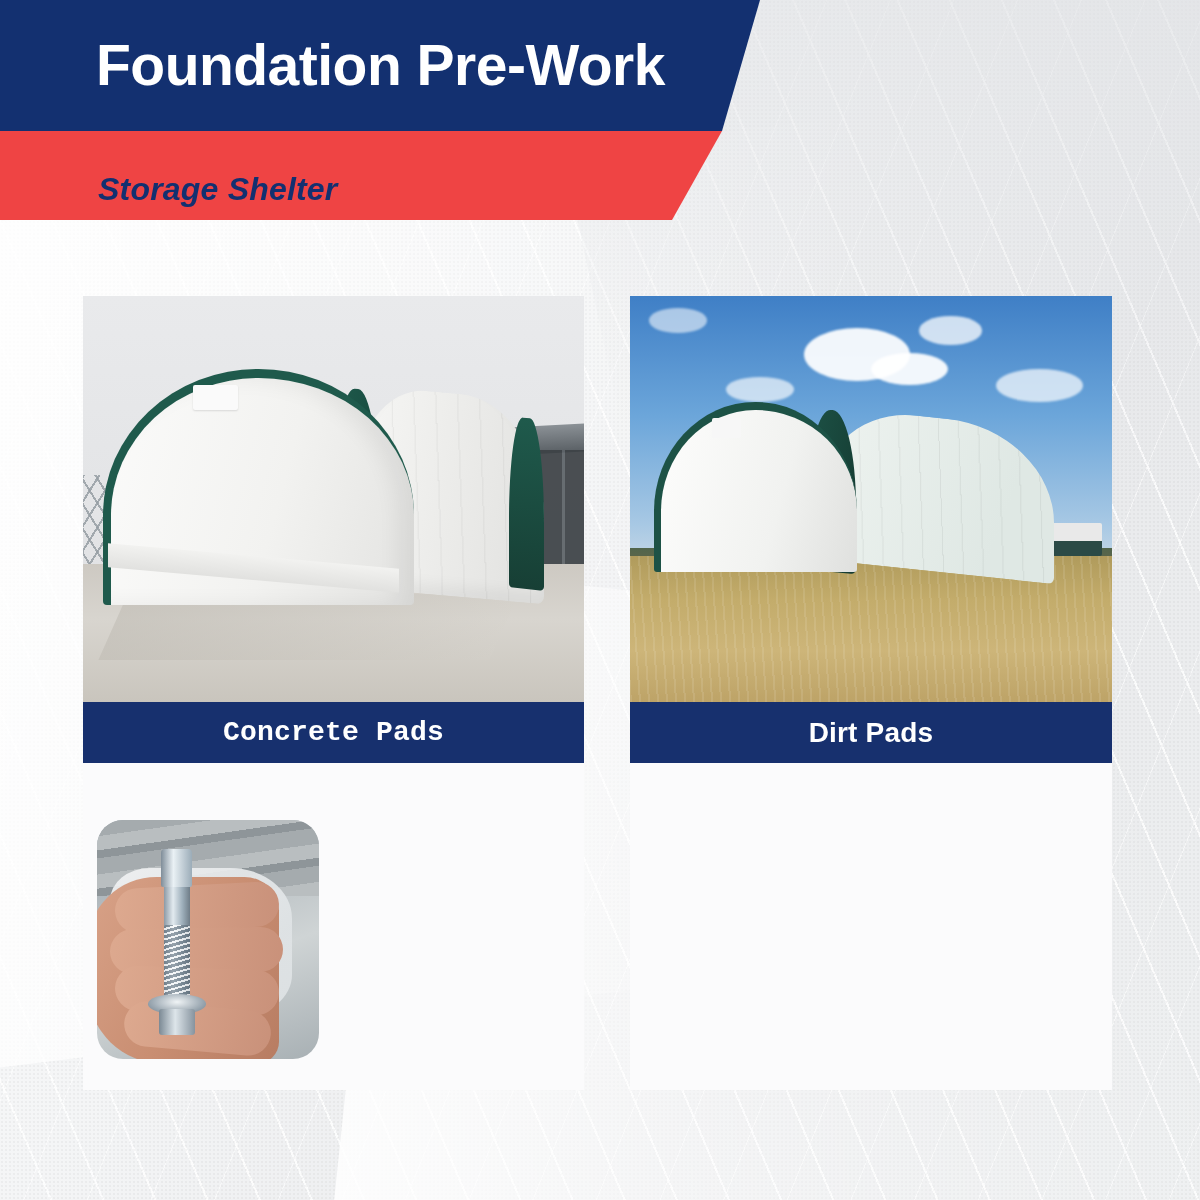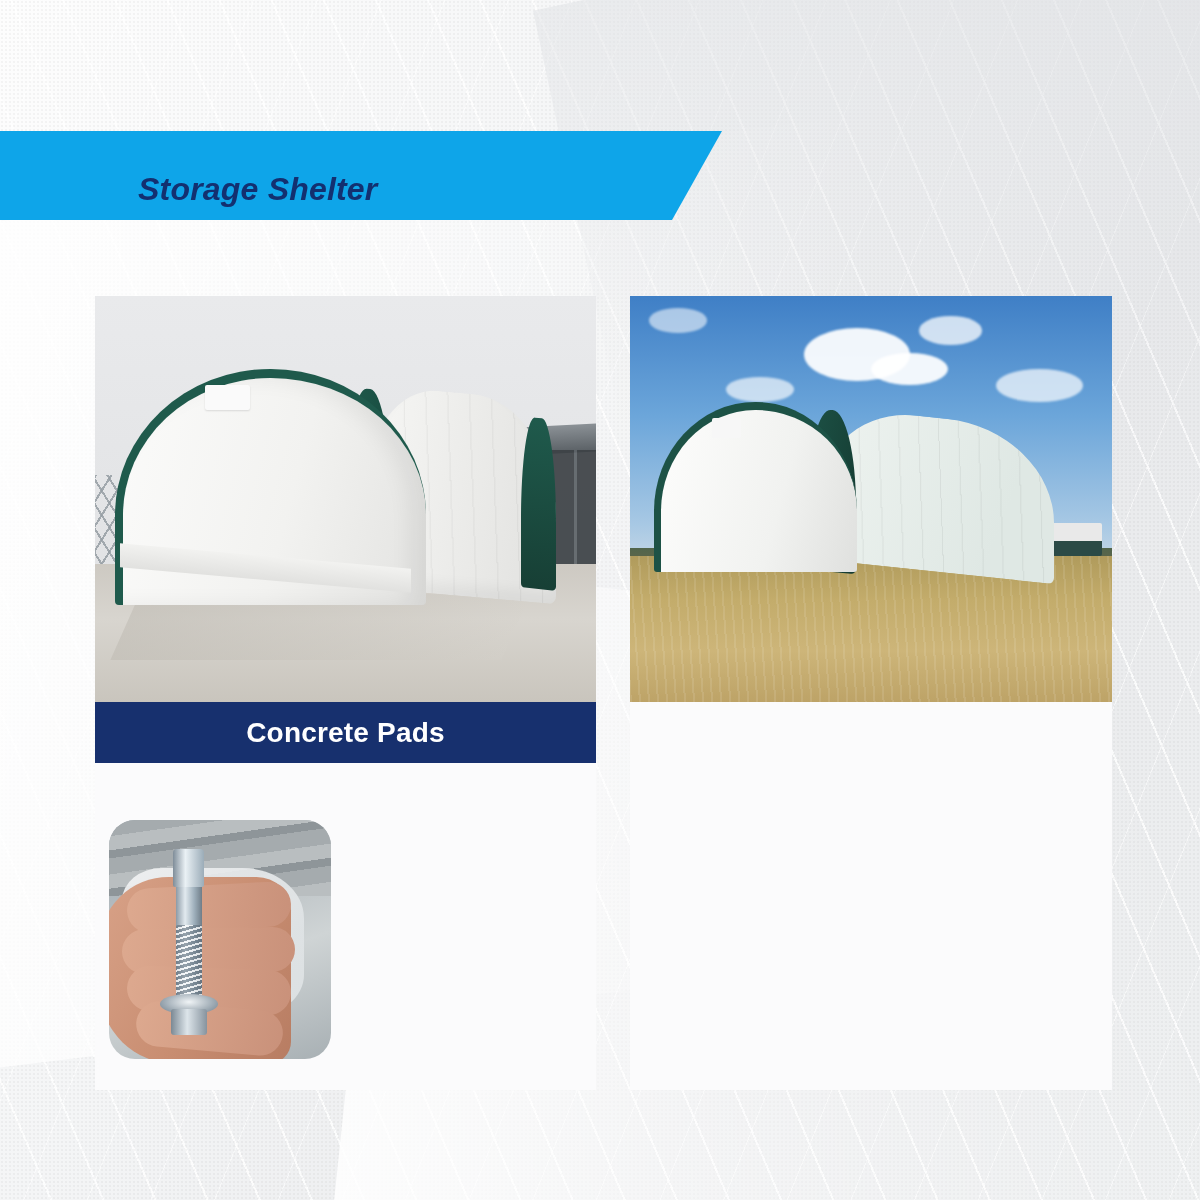--- a/index.html
+++ b/index.html
@@ -53,23 +53,22 @@
     position: absolute; left: 0;
     display: flex; align-items: center;
   }
   .band-title {
     top: 0; height: 131px; width: 760px;
     background: #133070;
     clip-path: polygon(0 0, 760px 0, 722px 131px, 0 131px);
   }
   .band-sub {
     top: 131px; height: 116px; width: 760px;
-    background: #0ea5e9;
+    background: #ef4444;
     clip-path: polygon(0 0, 722px 0, 672px 89px, 0 89px);
-    padding-left: 40px;
   }
   .page-title {
     margin-left: 96px;
     color: #ffffff;
     font-size: 57px; font-weight: bold;
     letter-spacing: -0.5px;
     line-height: 1;
   }
   .page-subtitle {
     margin-left: 98px;
@@ -77,21 +76,21 @@
     font-size: 32px; font-weight: bold; font-style: italic;
     letter-spacing: 0.2px;
     line-height: 1;
   }
 
   
   .col {
     position: absolute;
     background: #fbfbfc;
   }
-  .col-left  { left: 95px;  top: 296px; width: 501px; height: 794px; }
+  .col-left  { left: 83px;  top: 296px; width: 501px; height: 794px; font-family: Liberation Mono, monospace; }
   .col-right { left: 630px; top: 296px; width: 482px; height: 794px; }
 
   .photo {
     position: relative; width: 100%; height: 406px;
     overflow: hidden;
   }
   .photo-label {
     height: 61px;
     background: #17306e;
     color: #fff;
@@ -373,20 +372,23 @@
 <div id="page">
 
   <div class="bg-layer bg-base"></div>
   <div class="bg-layer bg-lines"></div>
   <div class="bg-layer bg-dots"></div>
   <div class="bg-wedge-a"></div>
   <div class="bg-wedge-b"></div>
   <div class="bg-wedge-c"></div>
 
   <div class="header">
+    <div class="band band-title">
+      <div class="page-title">Foundation Pre-Work</div>
+    </div>
     <div class="band band-sub">
       <div class="page-subtitle">Storage Shelter</div>
     </div>
   </div>
 
   <div class="col col-left">
 
     <div class="photo ph-concrete">
       <div class="pc-warehouse-roof"></div>
       <div class="pc-warehouse"></div>
@@ -435,16 +437,19 @@
       <div class="pd-treeline"></div>
       <div class="pd-ground"></div>
       <div class="pd-truck"></div>
       <div class="pd-body"></div>
       <div class="pd-rib-far"></div>
       <div class="pd-rib"></div>
       <div class="pd-dome"></div>
       <div class="pd-vent"></div>
     </div>
 
+    <div class="photo-label">
+      <span>Dirt Pads</span>
+    </div>
 
   </div>
 
 </div>
 
 </body></html>

